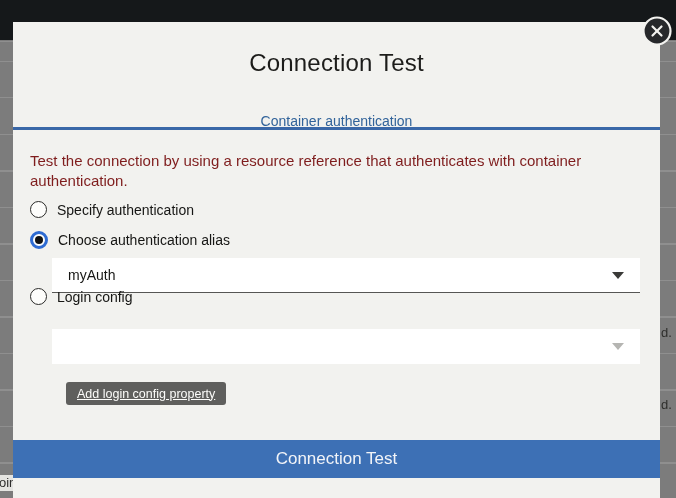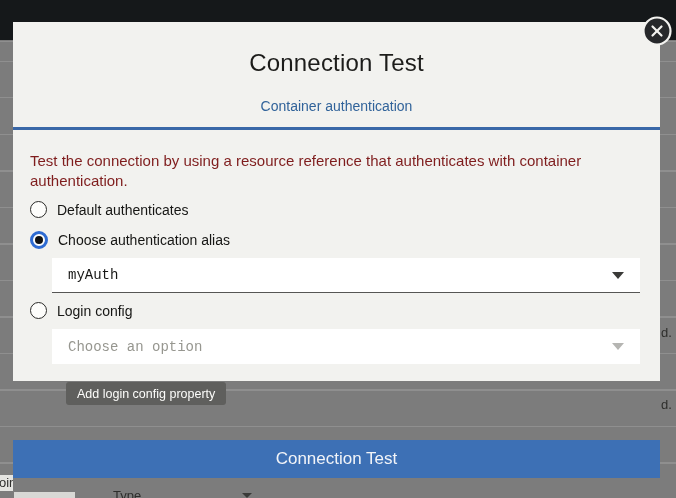--- a/index.html
+++ b/index.html
@@ -17,58 +17,58 @@
   .frag-oint{position:absolute;left:-1px;top:1px;}
   .frag-d1{left:661px;top:326px;}
   .frag-d2{left:661px;top:398px;}
   .frag-de{left:660px;top:470px;padding-left:35px;}
   .frag-type{left:113px;top:489px;}
   .bg-select-stub{position:absolute;left:14px;top:492px;width:61px;height:6px;background:#d8d8d5;}
   .bg-chevron-stub{position:absolute;left:242px;top:493px;width:0;height:0;
     border-left:5px solid transparent;border-right:5px solid transparent;border-top:5px solid #3a3a38;}
 
   
-  .modal{position:absolute;left:13px;top:22px;width:647px;height:359px;background:#f2f2ef;}
+  .modal{position:absolute;left:13px;top:22px;width:647px;height:477px;background:#f2f2ef;}
   .modal-title{position:absolute;left:0;top:27px;width:647px;text-align:center;
     font-size:24px;color:#1c1c1a;letter-spacing:.2px;}
   .close-btn{position:absolute;left:642px;top:16px;width:30px;height:30px;cursor:pointer;z-index:5;}
 
   
   .tabs{position:absolute;left:0;top:76px;width:647px;height:32px;display:flex;border-bottom:1px solid #d4d4d0;box-sizing:border-box;}
-  .tab{flex:1 1 0;display:flex;align-items:flex-start;justify-content:center;
+  .tab{flex:1 1 0;display:flex;align-items:flex-end;justify-content:center;
     font-size:14px;color:#1e2225;cursor:pointer;position:relative;}
   .tab.active{color:#31639a;}
   .tab.active::after{content:"";position:absolute;left:0;right:0;bottom:-1px;height:3px;background:#3a68a8;}
 
   .description{position:absolute;left:17px;top:129px;width:560px;font-size:15px;line-height:20px;color:#7f1d1d;}
 
   
   .radio-row{position:absolute;left:17px;display:flex;align-items:center;gap:10px;cursor:pointer;}
   .radio-row .rlabel{font-size:14px;color:#161614;}
   .radio{width:15px;height:15px;border-radius:50%;border:1.5px solid #2b2b29;background:#fdfdfb;box-sizing:content-box;}
   .radio.selected{width:8px;height:8px;border:3px solid #2e6bd2;background:#fdfdfb;position:relative;padding:2px;}
   .radio.selected::after{content:"";position:absolute;left:2px;top:2px;width:8px;height:8px;border-radius:50%;background:#101010;}
   .row-default{top:179px;}
   .row-alias{top:209px;}
-  .row-login{top:280px;}
+  .row-login{top:266px;}
 
   
   .dropdown{position:absolute;left:39px;width:588px;height:35px;background:#ffffff;
-    display:flex;align-items:center;box-sizing:border-box;padding:0 16px;cursor:pointer;font-family:Liberation Mono, monospace;}
+    display:flex;align-items:center;box-sizing:border-box;padding:0 16px;cursor:pointer;}
   .dd-alias{top:236px;border-bottom:1px solid #565654;}
   .dd-alias .dd-value{font-size:14px;color:#161614;}
   .dd-login{top:307px;}
   .dd-login .dd-value{font-size:14px;color:#96968f;}
   .dd-caret{margin-left:auto;width:0;height:0;border-left:6px solid transparent;border-right:6px solid transparent;}
   .dd-alias .dd-caret{border-top:7px solid #3a3a38;}
   .dd-login .dd-caret{border-top:7px solid #b5b5b2;}
 
   .add-btn{position:absolute;left:53px;top:360px;height:23px;padding:0 11px;
     background:#5f5f5d;color:#fdfdfb;font-size:12.5px;border:none;border-radius:3px;
-    display:flex;align-items:center;cursor:pointer;font-family:inherit;}
+    display:flex;align-items:center;cursor:pointer;font-family:inherit;text-decoration:underline;}
 
   .submit-btn{position:absolute;left:0;top:418px;width:647px;height:38px;background:#3d70b5;
     color:#f2f4f8;font-size:17px;border:none;display:flex;align-items:center;justify-content:center;
     cursor:pointer;font-family:inherit;}
 </style>
 </head>
 <body>
 
 <div id="stage">
 
@@ -93,40 +93,39 @@
     <div class="tabs">
       <div class="tab active">
         <span>Container authentication</span>
       </div>
     </div>
 
     <div class="description">Test the connection by using a resource reference that authenticates with container authentication.</div>
 
     <div class="radio-row row-default">
       <span class="radio"></span>
-      <span class="rlabel">Default authenticates</span>
+      <span class="rlabel">Specify authentication</span>
     </div>
 
     <div class="radio-row row-alias">
       <span class="radio selected"></span>
       <span class="rlabel">Choose authentication alias</span>
     </div>
 
     <div class="dropdown dd-alias">
       <span class="dd-value">myAuth</span>
       <span class="dd-caret"></span>
     </div>
 
     <div class="radio-row row-login">
       <span class="radio"></span>
       <span class="rlabel">Login config</span>
     </div>
 
     <div class="dropdown dd-login">
-      <span class="dd-value">Choose an option</span>
       <span class="dd-caret"></span>
     </div>
 
     <button class="add-btn">Add login config property</button>
 
     <button class="submit-btn">Connection Test</button>
   </div>
 
   <div class="close-btn">
     <svg width="30" height="30" viewBox="0 0 30 30">

